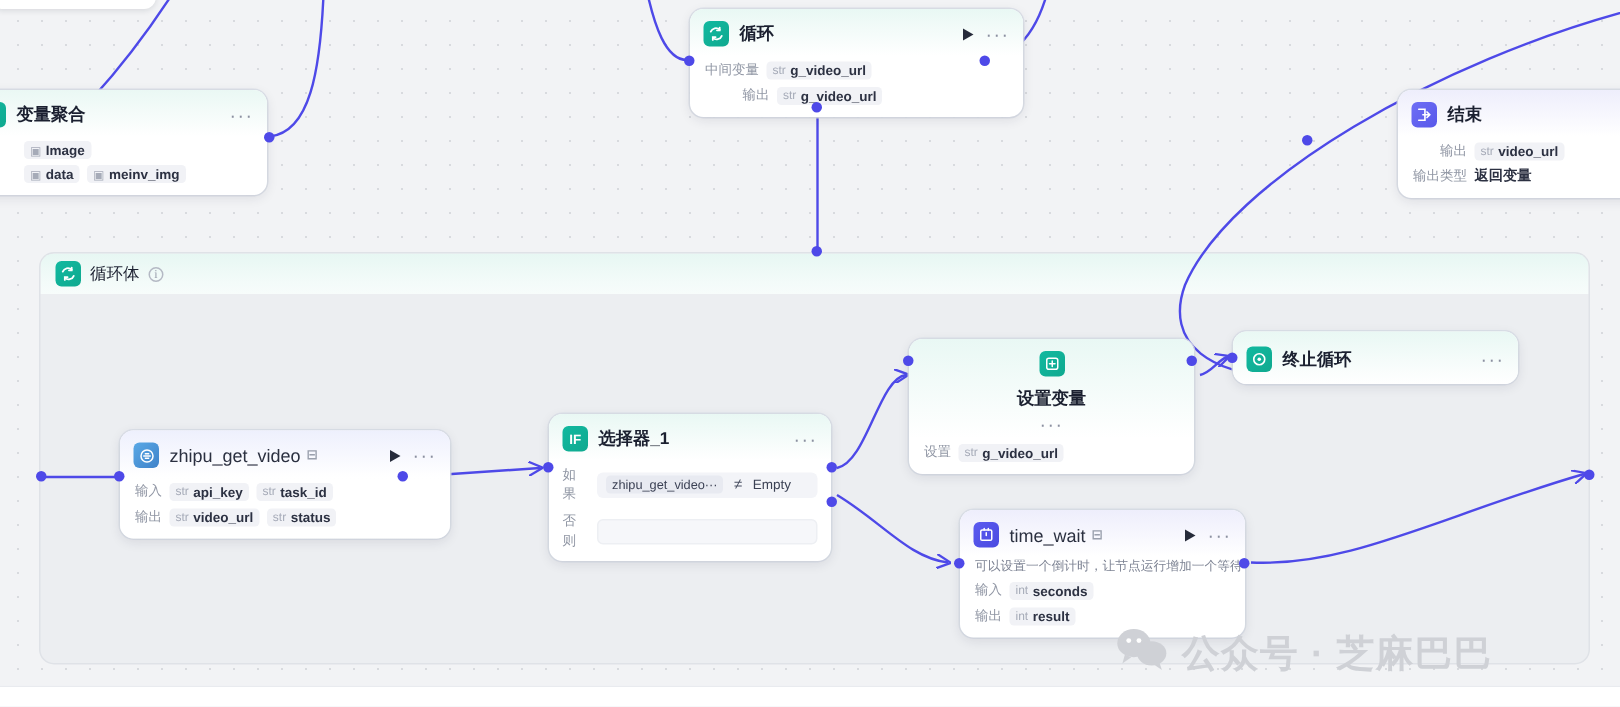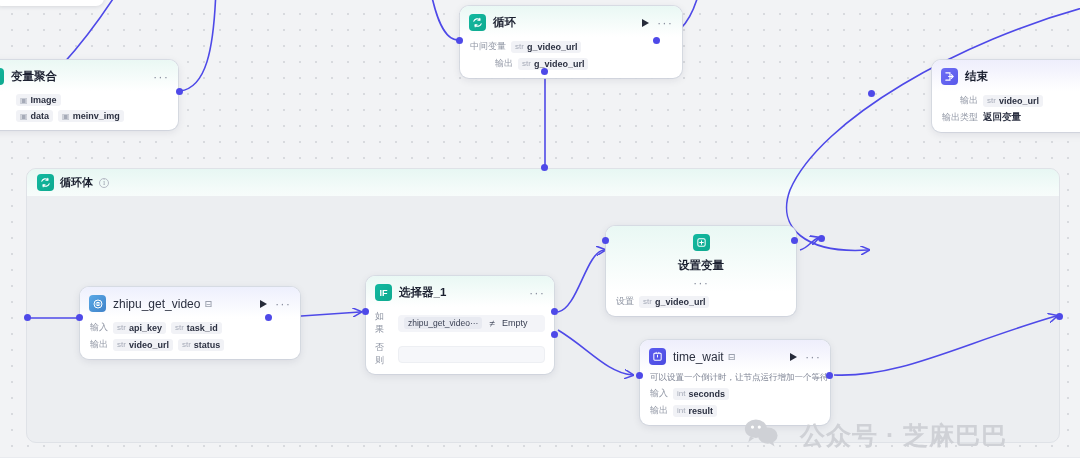--- a/index.html
+++ b/index.html
@@ -42,21 +42,21 @@
     overflow: hidden;
   }
   .loop-body-header {
     height: 27px;
     background: linear-gradient(180deg,#e7f7f3 0%, #f3fbf9 70%, #f7fcfb 100%);
     display: flex; align-items: center;
     padding: 0 10px;
     gap: 6px;
   }
   .loop-body-title {
-    font-size: 11px; font-weight: bold; color: #1b2030;
+    font-size: 11px; font-weight: normal; color: #1b2030;
   }
   .info-dot {
     width: 10px; height: 10px; border-radius: 50%;
     border: 1px solid #b4b9c4; color: #9aa0ad;
     font-size: 8px; line-height: 8px; text-align: center;
     font-family: "Liberation Serif", serif;
   }
   
   .node {
     position: absolute;
@@ -166,21 +166,21 @@
   .cond-var {
     background: #e8eaf1; border-radius: 3px; padding: 1px 4px;
     color: #3b4154; font-size: 8.5px;
     max-width: 86px; overflow: hidden; white-space: nowrap;
   }
   .cond-op { color: #4b5163; font-size: 10px; }
   .cond-val { color: #3b4154; font-size: 9px; }
   
   .watermark {
     position: absolute; left: 744px; top: 418px;
-    display: flex; align-items: center; gap: 22px;
+    display: flex; align-items: center; gap: 10px;
     color: #cfd1d6;
     z-index: 4;
     user-select: none;
   }
   .wm-text { font-size: 25px; font-weight: bold; letter-spacing: 1px; }
   .bottom-bar {
     position: absolute; left: 0; bottom: 0;
     width: 1080px; height: 14px;
     background: #ffffff;
     z-index: 7;
@@ -403,20 +403,34 @@
     </div>
     <div class="row">
       <span class="row-label">设置</span>
       <span class="chip">
         <span class="chip-type">str</span>
         <span>g_video_url</span>
       </span>
     </div>
   </div>
 
+  <div class="node" id="node-zhongzhi">
+    <div class="node-head">
+      <span class="ico ico-teal">
+        <svg width="11" height="11" viewBox="0 0 24 24" fill="none" stroke="#fff" stroke-width="2.4">
+          <circle cx="12" cy="12" r="8"></circle>
+            <circle cx="12" cy="12" r="2.6" fill="#fff" stroke="none"></circle>
+        </svg>
+      </span>
+      <span class="node-title">终止循环</span>
+      <span class="head-actions">
+        <span class="dots"></span>
+      </span>
+    </div>
+  </div>
 
   <div class="node" id="node-timewait">
     <div class="node-head">
       <span class="ico ico-indigo">
         <svg width="11" height="11" viewBox="0 0 24 24" fill="none" stroke="#fff" stroke-width="2.2" stroke-linecap="round">
           <rect x="4" y="5" width="16" height="15" rx="2"></rect>
             <path d="M12 9v4M9 5V3M15 5V3"></path>
         </svg>
       </span>
       <span class="node-title">

